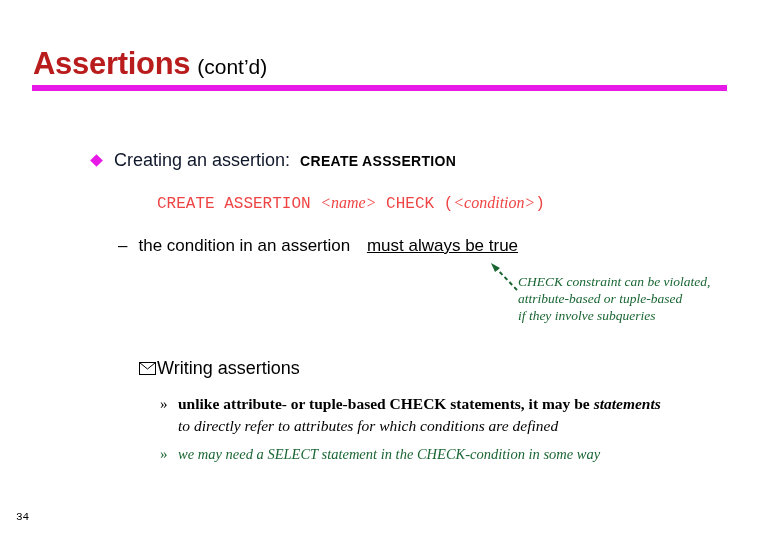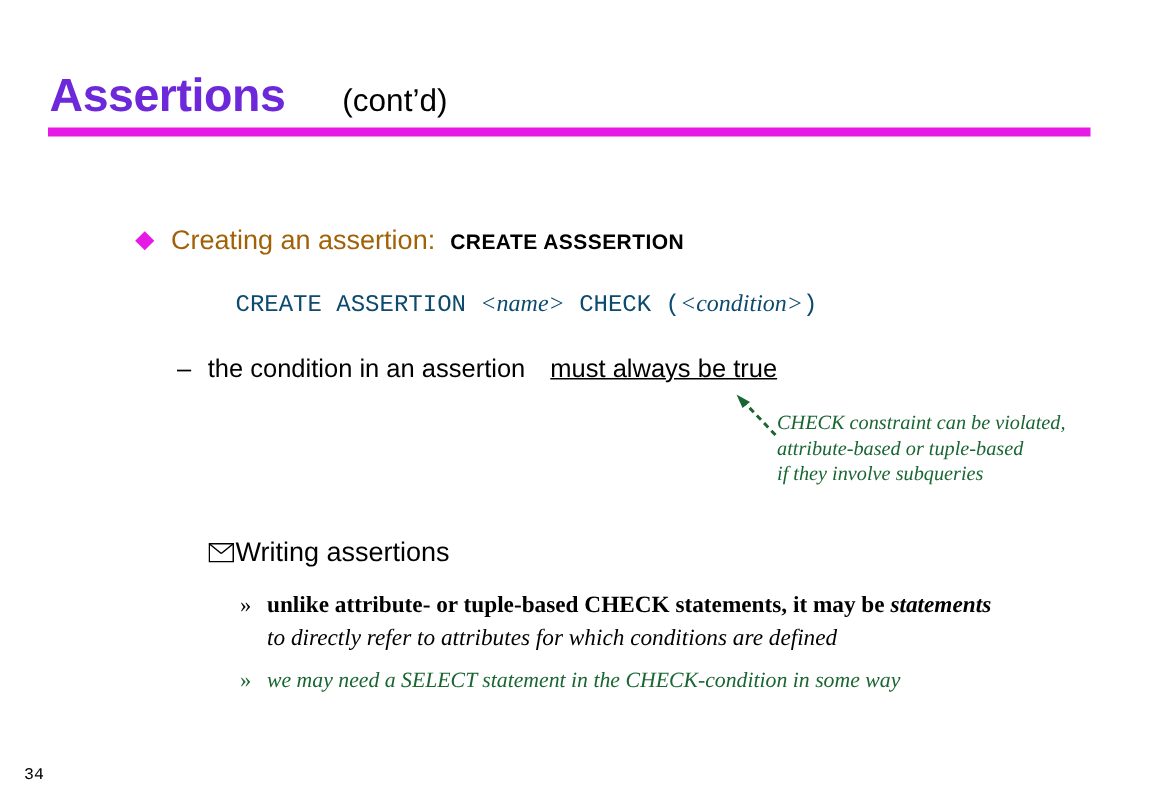--- a/index.html
+++ b/index.html
@@ -28,29 +28,28 @@
     position: absolute;
     left: 33px;
     top: 46px;
     white-space: nowrap;
   }
   .title-main {
     font-family: "Liberation Sans", sans-serif;
     font-size: 31px;
     font-weight: bold;
     letter-spacing: -0.3px;
-    color: #6d28d9;
+    color: #b91c1c;
   }
   .title-sub {
     font-family: "Liberation Sans", sans-serif;
     font-size: 21px;
     font-weight: normal;
     color: #000000;
     padding-left: 7px;
-    margin-left: 31px;
   }
   .title-rule {
     position: absolute;
     left: 32px;
     top: 85px;
     width: 695px;
     height: 6px;
     background: #e719e7;
   }
 
@@ -68,40 +67,40 @@
     height: 9px;
     background: #e719e7;
     transform: rotate(45deg);
     display: inline-block;
     margin-right: 13px;
     flex: 0 0 auto;
   }
   .lvl1-text {
     font-family: "Liberation Sans", sans-serif;
     font-size: 18px;
-    color: #a16207;
+    color: #0f172a;
   }
   .lvl1-code {
     font-family: "Liberation Sans", sans-serif;
     font-size: 14px;
     font-weight: bold;
     letter-spacing: 0.3px;
     color: #000000;
     padding-left: 10px;
   }
 
   
   .syntax {
     position: absolute;
     left: 157px;
     top: 194px;
     white-space: nowrap;
     font-family: "Liberation Mono", "DejaVu Sans Mono", monospace;
     font-size: 16px;
-    color: #0c4a6e;
+    color: #ef4444;
   }
   .syntax .ital {
     font-family: "Liberation Serif", serif;
     font-style: italic;
     font-size: 16px;
   }
   .syntax .plain {
     font-family: "Liberation Mono", monospace;
   }
 

